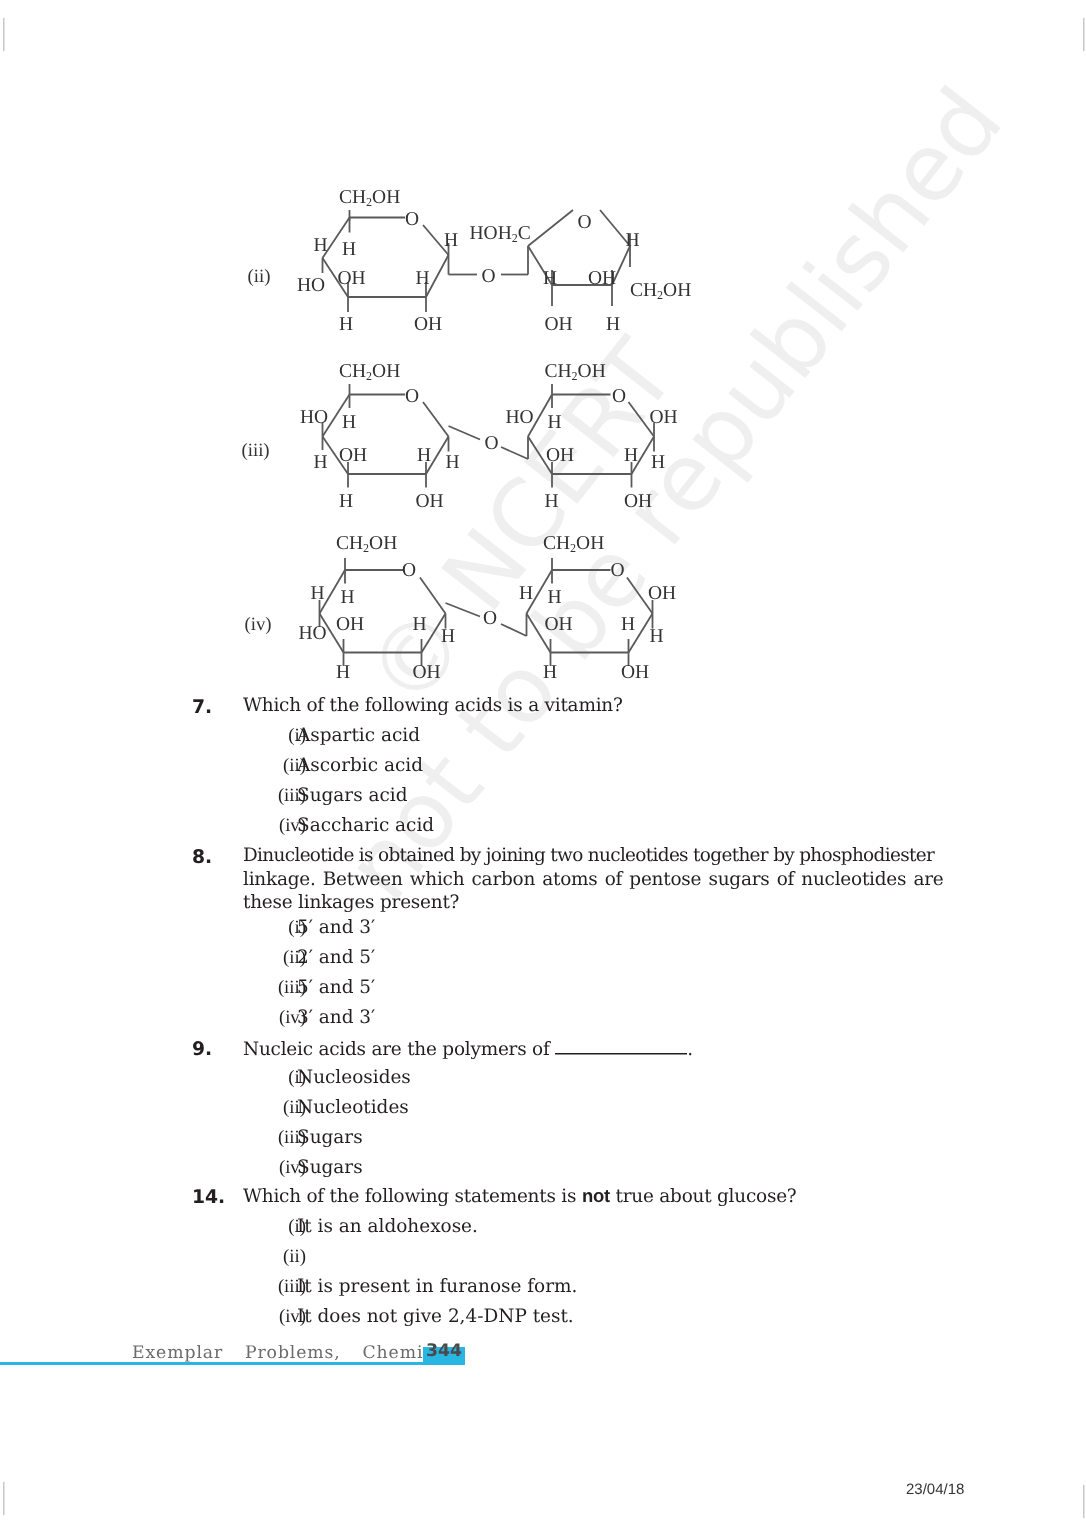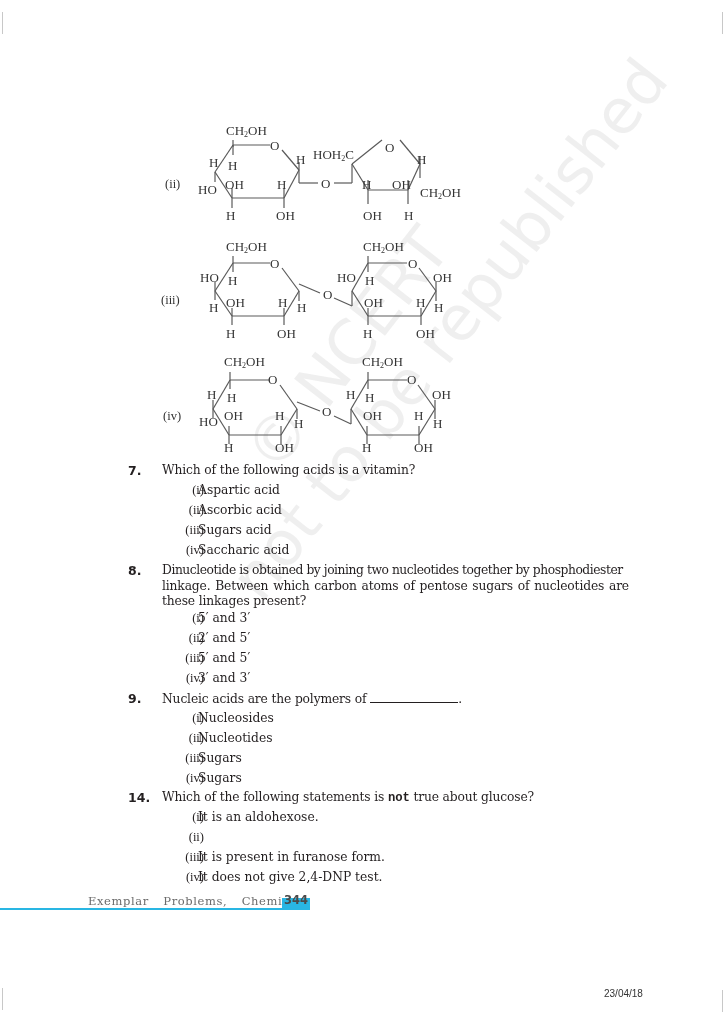--- a/index.html
+++ b/index.html
@@ -12,21 +12,21 @@
   .struct { position: absolute; left: 150px; }
   .struct svg { position: absolute; left: 0; top: 0; overflow: visible; }
   .struct svg line, .struct svg polyline { stroke: #5a5a5a; stroke-width: 1.2; fill: none; }
   .lbl { position: absolute; font-family: "Liberation Serif", "DejaVu Serif", serif; font-size: 13px; color: #333; white-space: nowrap; line-height: 1; }
   .lbl sub { font-size: 8px; vertical-align: -2px; }
   .numeral { position: absolute; font-family: "Liberation Serif", serif; font-size: 12.5px; color: #333; }
 
   .q { position: absolute; left: 128px; width: 560px; }
   .qnum { position: absolute; left: 0; top: 0; font-family: "DejaVu Sans", sans-serif; font-weight: bold; font-size: 12.5px; color: #231f20; }
   .qtext { position: absolute; left: 34px; top: 0; width: 520px; font-family: "DejaVu Serif", serif; font-size: 12.3px; line-height: 15.5px; color: #231f20; letter-spacing: -0.15px; }
-  .qtext b { font-family: Liberation Mono, monospace; font-weight: bold; }
+  .qtext b { font-family: Liberation Sans, sans-serif; font-weight: bold; }
   .opt { position: absolute; left: 0; height: 20px; font-family: "DejaVu Serif", serif; font-size: 12.3px; color: #231f20; }
   .opt .roman { position: absolute; right: 510px; width: 40px; text-align: right; font-family: "Liberation Serif", serif; font-size: 12.5px; top: 0; }
   .opt .otext { position: absolute; left: 70px; top: 0; white-space: nowrap; }
   .blank { display: inline-block; width: 88px; border-bottom: 1px solid #231f20; height: 11px; vertical-align: baseline; }
 
   .footer-line { position: absolute; left: 0; top: 908px; width: 310px; height: 2px; background: #29b6e3; }
   .footer-text { position: absolute; left: 88px; top: 894px; font-family: "DejaVu Serif", serif; font-size: 11.5px; color: #6b6b6b; letter-spacing: 0.6px; word-spacing: 3px; }
   .page-badge { position: absolute; left: 282px; top: 898px; width: 28px; height: 12px; background: #29b6e3; }
   .page-num { position: absolute; left: 284px; top: 893px; font-family: "DejaVu Sans", sans-serif; font-weight: bold; font-size: 11.5px; color: #4a4a4a; }
   .date { position: absolute; left: 604px; top: 988px; font-family: "Liberation Sans", sans-serif; font-size: 10px; color: #333; }

